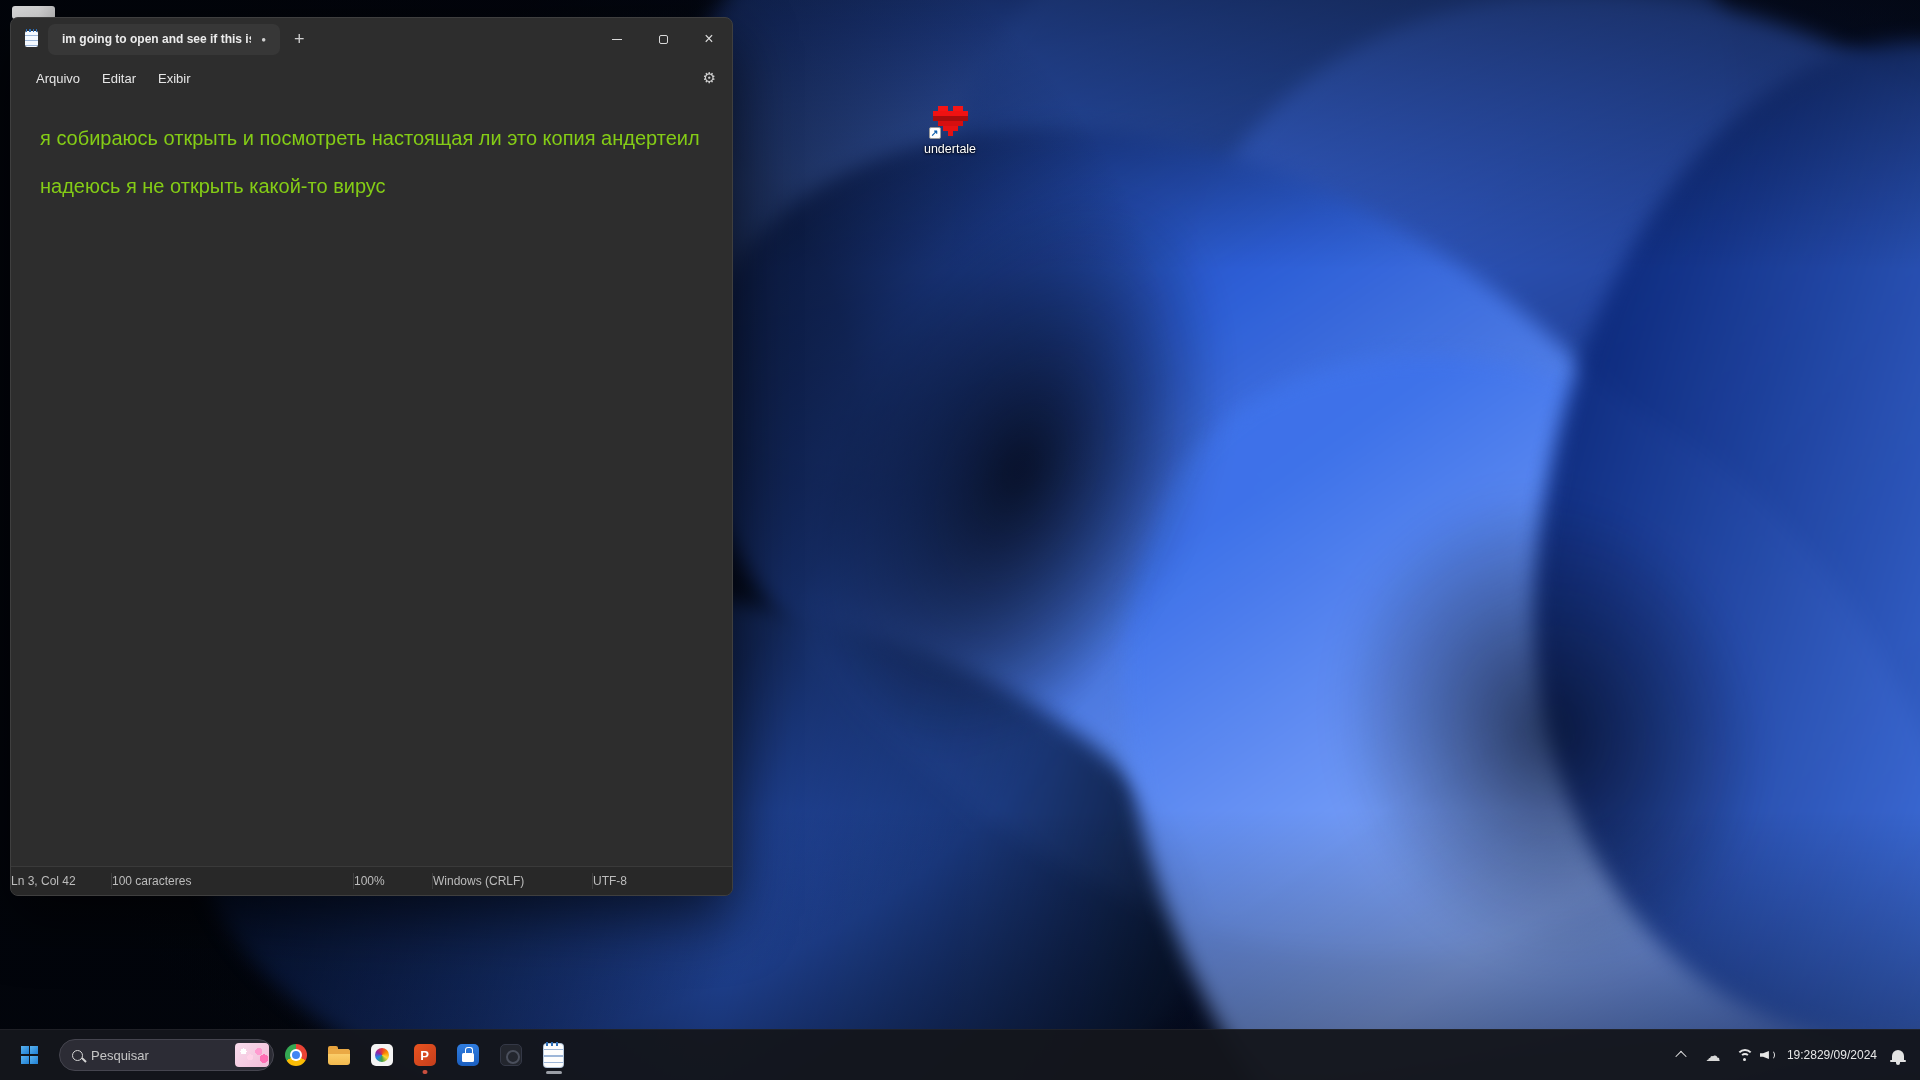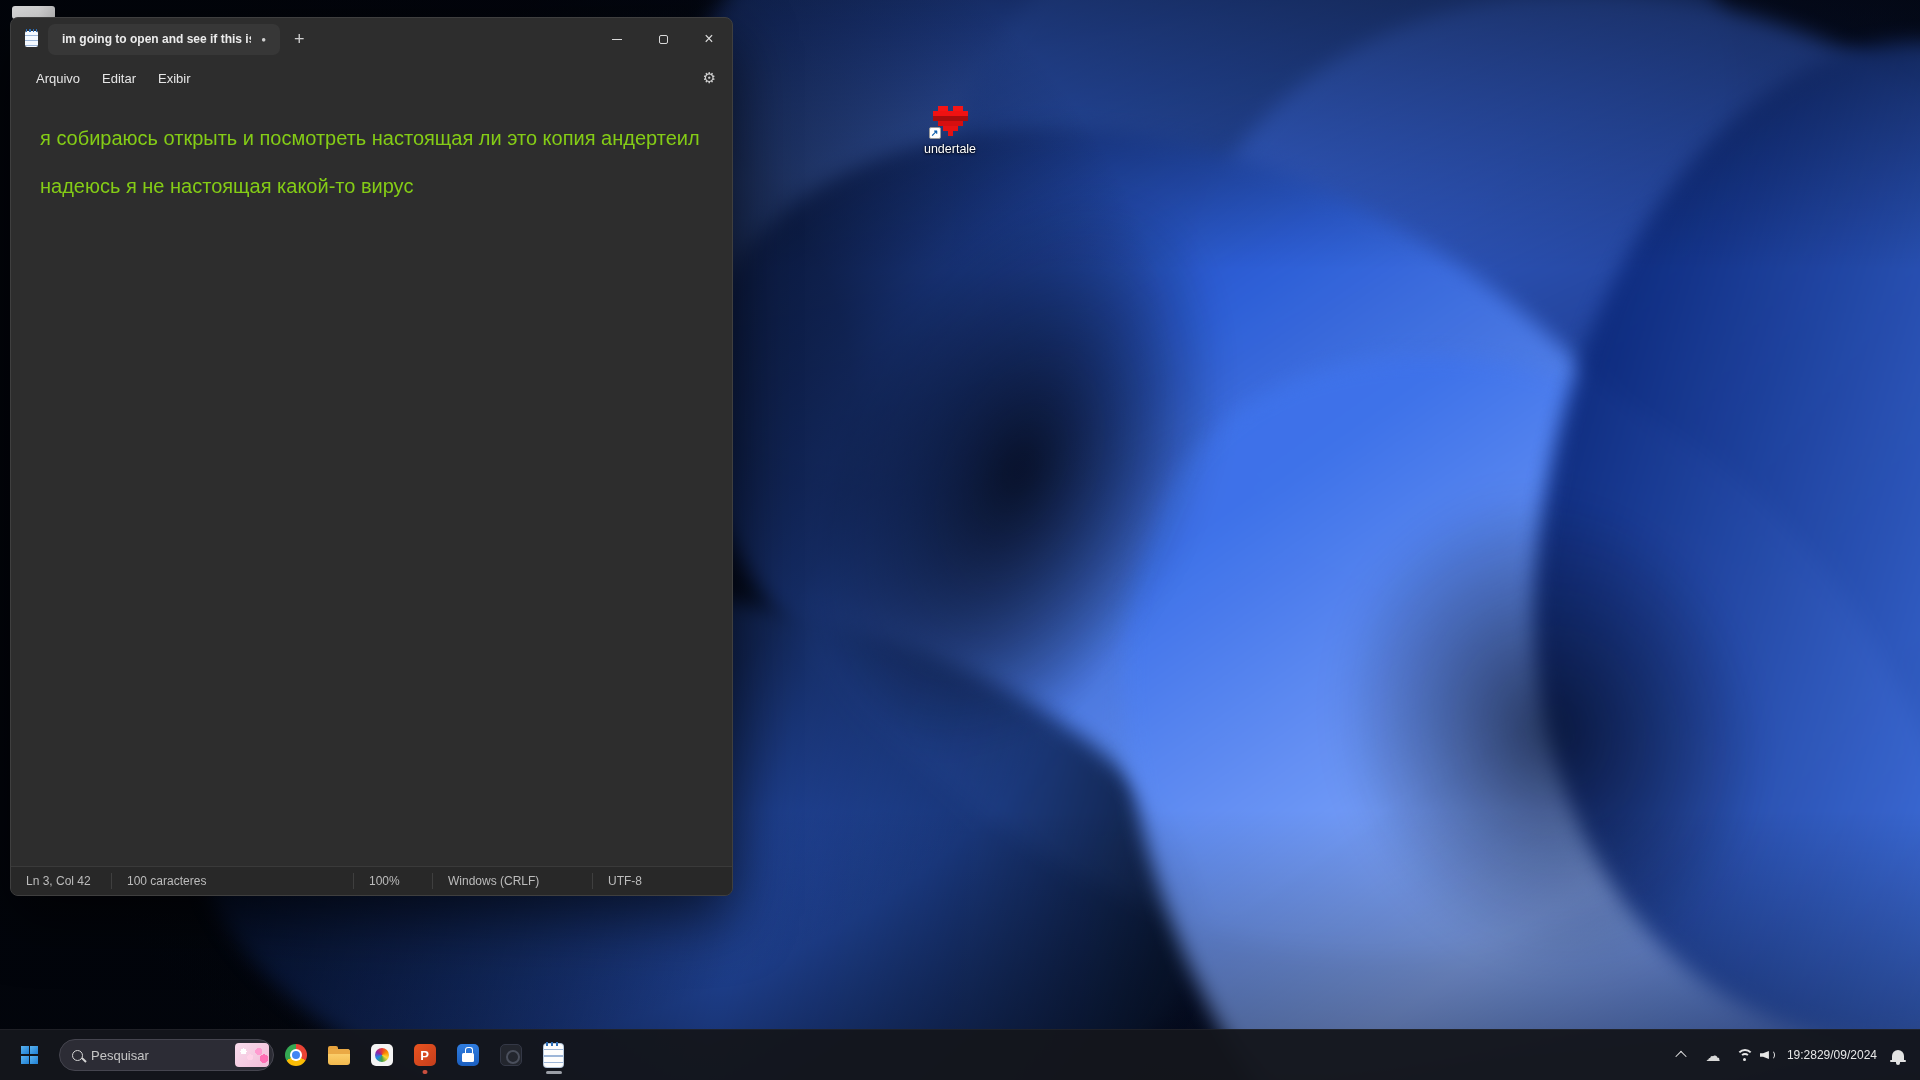--- a/index.html
+++ b/index.html
@@ -79,21 +79,21 @@
 
   .menubar { height:36px; flex:0 0 36px; display:flex; align-items:center; padding:0 14px; position:relative; }
   .menu-item { font-size:13px; color:#e6e6e6; padding:5px 11px; border-radius:4px; }
   .gear { position:absolute; right:16px; font-size:15px; color:#cfcfcf; }
 
   .editor { flex:1; padding:30px 20px 10px 29px; font-size:20px; color:#84cc16; cursor:text; overflow:hidden; }
   .editor-line { min-height:24px; line-height:24px; white-space:pre; }
 
   .statusbar { height:29px; flex:0 0 29px; background:#282828; border-top:1px solid #3a3a3a;
     display:flex; align-items:center; font-size:12px; color:#bcbcbc; }
-  .seg { padding-left:15px; white-space:nowrap; }
+  .seg { white-space:nowrap; }
   .seg1 { width:100px; } .seg2 { width:241px; } .seg3 { width:78px; } .seg4 { width:159px; } .seg5 { flex:1; }
   .sep { width:1px; height:16px; background:#3f3f3f; }
 
   
   .taskbar { position:absolute; left:0; bottom:0; width:1920px; height:51px; z-index:10;
     background:rgba(20,22,28,.96); border-top:1px solid rgba(255,255,255,.05);
     display:flex; align-items:center; padding:0 6px 0 8px; }
   .tb-btn { position:relative; width:40px; height:40px; margin:0 1.5px; background:transparent; border:none;
     border-radius:5px; display:flex; align-items:center; justify-content:center; }
   .tb-spacer { flex:1; }
@@ -233,21 +233,21 @@
     <div class="menubar">
       <span class="menu-item">Arquivo</span>
       <span class="menu-item">Editar</span>
       <span class="menu-item">Exibir</span>
       <span class="gear">⚙</span>
     </div>
 
     <div class="editor">
       <div class="editor-line">я собираюсь открыть и посмотреть настоящая ли это копия андертеил</div>
       <div class="editor-line"></div>
-      <div class="editor-line">надеюсь я не настоящая какой-то вирус</div>
+      <div class="editor-line">надеюсь я не открыть какой-то вирус</div>
     </div>
 
     <div class="statusbar">
       <div class="seg seg1">Ln 3, Col 42</div>
       <i class="sep"></i>
       <div class="seg seg2">100 caracteres</div>
       <i class="sep"></i>
       <div class="seg seg3">100%</div>
       <i class="sep"></i>
       <div class="seg seg4">Windows (CRLF)</div>

